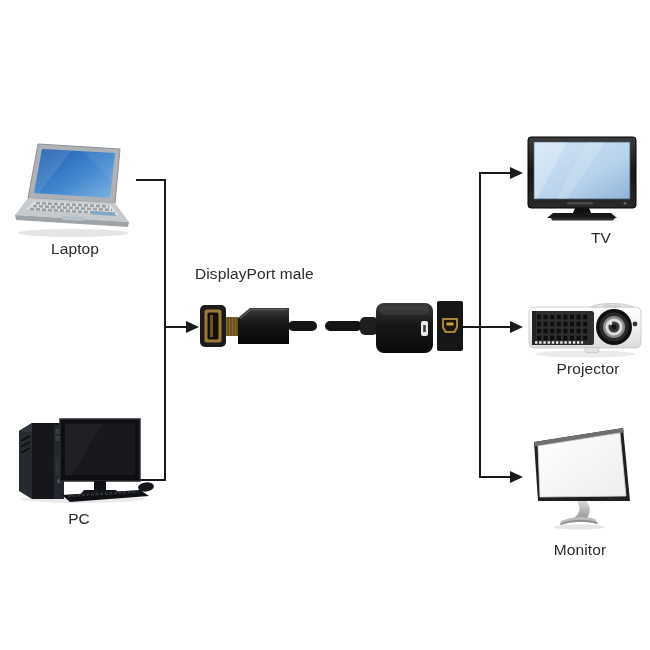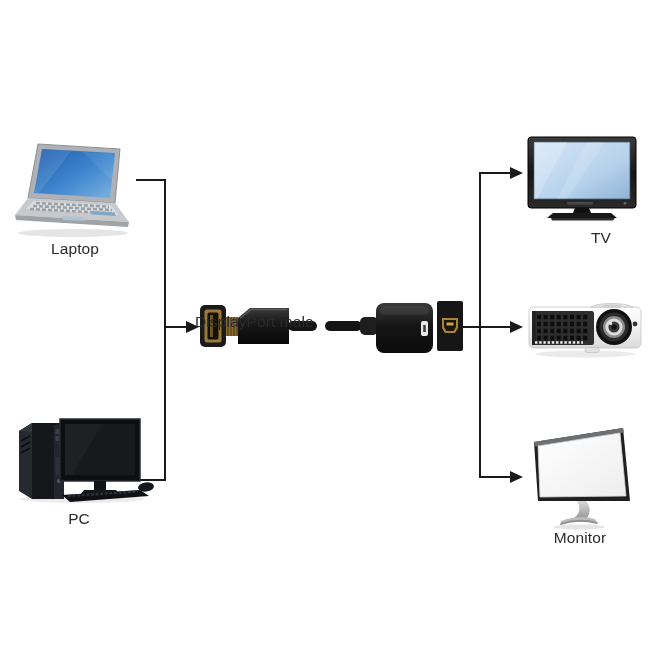--- a/index.html
+++ b/index.html
@@ -116,21 +116,21 @@
     <rect x="181" y="7" width="57" height="50" rx="8" fill="url(#bodyG)"></rect>
     <rect x="185" y="10" width="49" height="9" rx="4.5" fill="#ffffff" opacity="0.06"></rect>
     <rect x="226" y="25" width="7" height="15" rx="2" fill="#e9e9e9"></rect>
     <rect x="228.2" y="29" width="2.6" height="7" fill="#3e3e3e"></rect>
 
     <rect x="242" y="5" width="26" height="50" rx="2" fill="#161616"></rect>
     <path d="M247,22 L263,22 L263,32 L260,37 L250,37 L247,32 Z" fill="#a8843b"></path>
     <path d="M249,24 L261,24 L261,31 L258.6,35 L251.4,35 L249,31 Z" fill="#1c1609"></path>
     <rect x="251.5" y="26.5" width="7" height="3" fill="#c9a14e"></rect>
   </svg>
-  <div class="label" style="left:195px;top:265px;width:140px;margin-top:48px;">DisplayPort male</div>
+  <div class="label" style="left:195px;top:265px;width:140px;">DisplayPort male</div>
 
   <svg class="dev" style="left:527px;top:136px;" width="112" height="88" viewBox="0 0 112 88">
     <defs>
       <linearGradient id="tvScr" x1="0" y1="0" x2="1" y2="1">
         <stop offset="0" stop-color="#d3e5f6"></stop>
           <stop offset="0.6" stop-color="#b7d2ec"></stop>
           <stop offset="1" stop-color="#8fb3d6"></stop>
       </linearGradient>
       <linearGradient id="tvBez" x1="0" y1="0" x2="0" y2="1">
         <stop offset="0" stop-color="#3c3c3c"></stop>
@@ -169,35 +169,36 @@
     <circle cx="87" cy="29" r="18" fill="#0f0f0f"></circle>
     <circle cx="87" cy="29" r="14.5" fill="#2a2a2a"></circle>
     <circle cx="87" cy="29" r="11" fill="#8b8b8b"></circle>
     <circle cx="87" cy="29" r="8.6" fill="#dcdcdc"></circle>
     <circle cx="87" cy="29" r="5.6" fill="#3a3a3a"></circle>
     <circle cx="87" cy="29" r="2.6" fill="#111"></circle>
     <circle cx="83.6" cy="25.4" r="1.6" fill="#fff" opacity="0.85"></circle>
     <circle cx="108" cy="26" r="2.4" fill="#333"></circle>
     <rect x="58" y="49.5" width="14" height="5" rx="2" fill="#e2e2e2" stroke="#bdbdbd" stroke-width="0.7"></rect>
   </svg>
+  <div class="label center" style="left:528px;top:360px;width:120px;">Projector</div>
 
   <svg class="dev" style="left:527px;top:424px;" width="122" height="108" viewBox="0 0 122 108">
     <defs>
       <linearGradient id="monScr" x1="0" y1="0" x2="1" y2="1">
         <stop offset="0" stop-color="#ffffff"></stop>
           <stop offset="1" stop-color="#ededed"></stop>
       </linearGradient>
       <linearGradient id="monStand" x1="0" y1="0" x2="0" y2="1">
         <stop offset="0" stop-color="#d8d8d8"></stop>
           <stop offset="1" stop-color="#9a9a9a"></stop>
       </linearGradient>
     </defs>
     <path d="M7,18 L96,4 L103,77 L11,77 Z" fill="#1f1f1f"></path>
     <path d="M7,18 L96,4 L97,8.5 L8,22.5 Z" fill="#6d7073"></path>
     <path d="M11,22 L93,9 L99,72 L13,73 Z" fill="url(#monScr)" stroke="#d6d6d6" stroke-width="0.8"></path>
     <path d="M50,77 Q56,87 47,94 L60,94 Q66,85 59,77 Z" fill="url(#monStand)"></path>
     <path d="M34,97 Q52,90 68,95 L71,100 Q51,95 33,101 Z" fill="#bcbcbc"></path>
     <path d="M34,99 Q52,93 70,98 L71,100 Q51,95 33,101 Z" fill="#8f8f8f"></path>
     <ellipse cx="52" cy="103" rx="26" ry="2.6" fill="#000" opacity="0.10"></ellipse>
   </svg>
-  <div class="label center" style="left:520px;top:529px;width:120px;">Monitor</div>
+  <div class="label center" style="left:520px;top:541px;width:120px;">Monitor</div>
 
 </div>
 
 </body></html>

